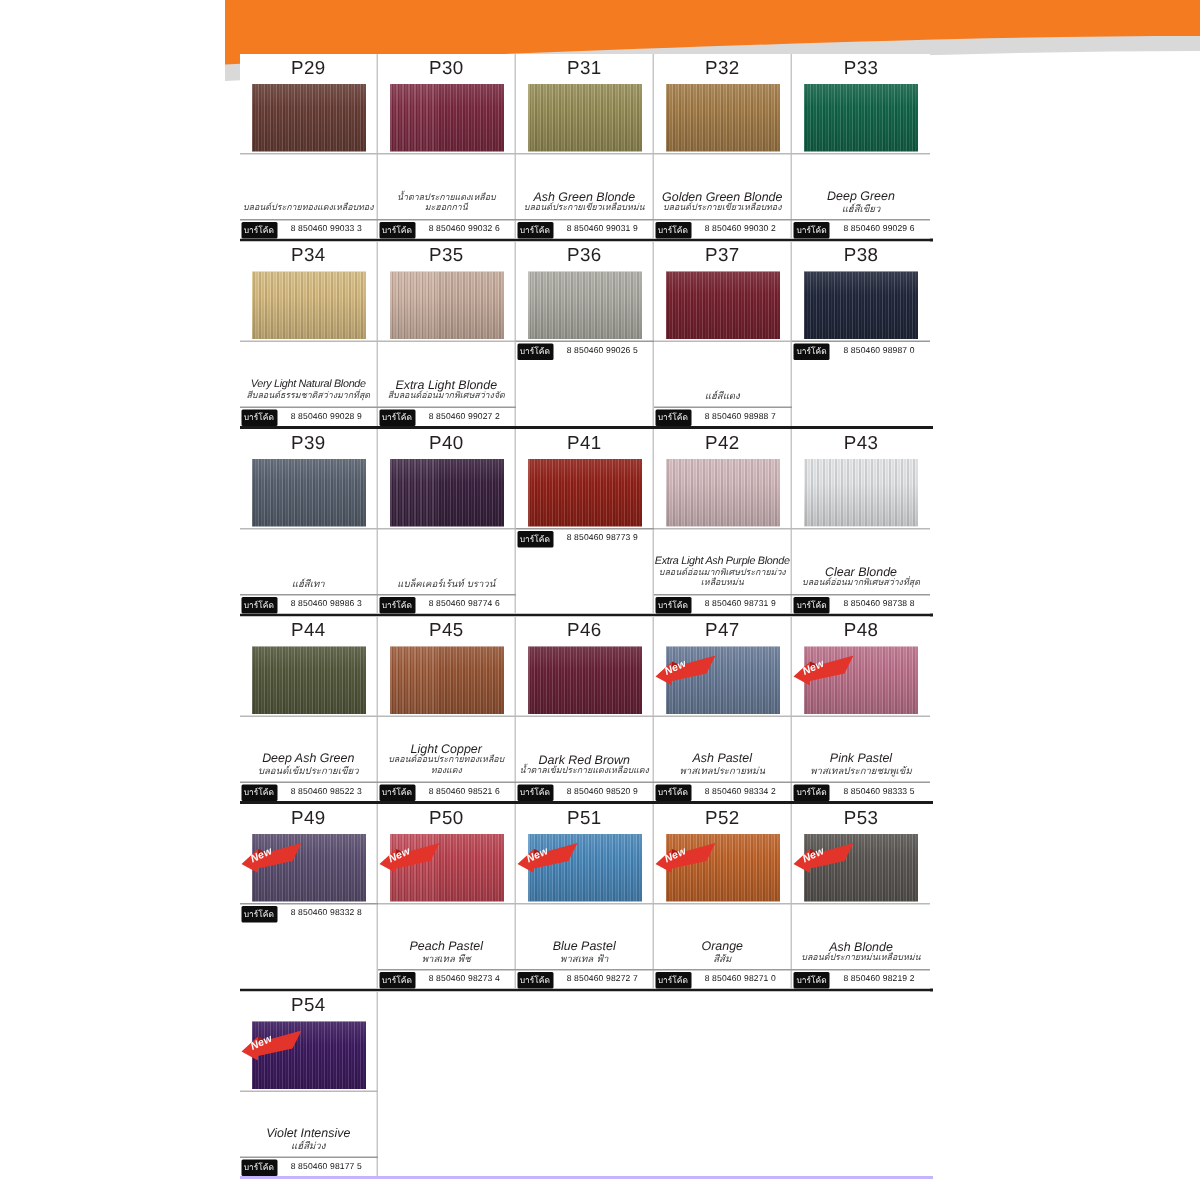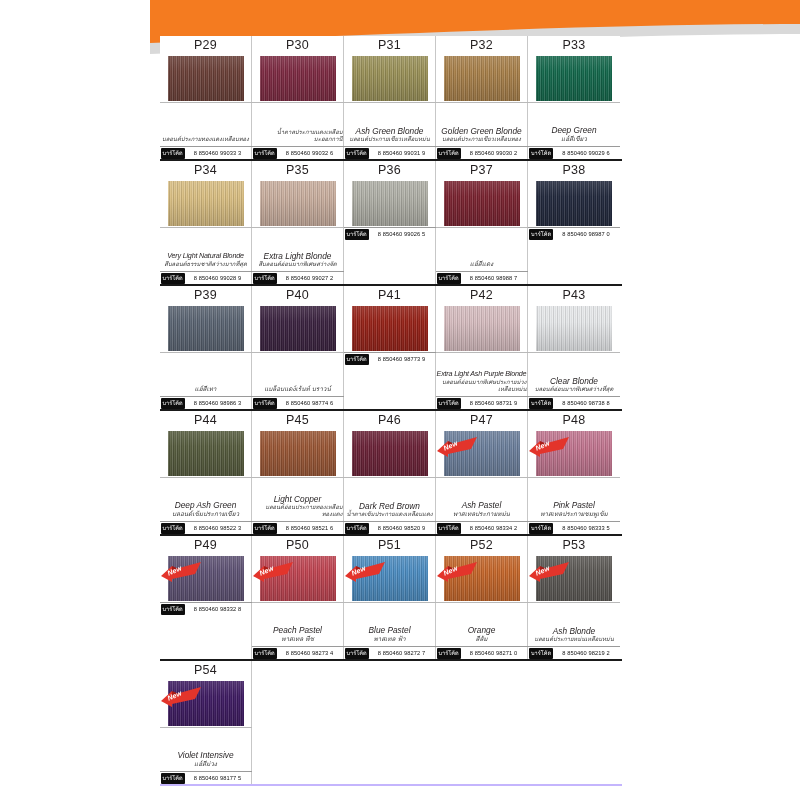--- a/index.html
+++ b/index.html
@@ -63,21 +63,21 @@
     flex:1 1 auto;
     display:flex;flex-direction:column;align-items:center;justify-content:flex-end;
     padding:2px 1px 3px 1px;min-height:44px;font-style:italic;
   }
   .en{
     font-size:8.3px;color:#231f20;text-align:center;line-height:10px;
     font-family:"Liberation Sans",sans-serif;white-space:nowrap;
   }
   .en.narrow{font-size:7.2px;letter-spacing:-.2px;}
   .th{
-    font-size:6.4px;color:#3a3a3a;text-align:right;line-height:8px;
+    font-size:6.4px;color:#3a3a3a;text-align:center;line-height:8px;
     font-family:"DejaVu Sans",sans-serif;
   }
   .th.small{font-size:5.9px;line-height:7.2px;}
   
   .barcode{
     width:92px;box-sizing:border-box;height:13px;
     border-top:1px solid #9a9a9a;
     display:flex;align-items:center;
     padding:1px 1px;
   }
@@ -285,21 +285,21 @@
       </div>
       <div class="cell">
         <div class="code">P40</div>
         <div class="swatchwrap">
           <div class="swatch" style="background: rgb(59, 35, 64);">
             <div class="strands"></div>
             <div class="shade"></div>
           </div>
         </div>
         <div class="names">
-          <div class="th">แบล็อบแดง์เร้นท์ บราวน์</div>
+          <div class="th">แบล็คเคอร์เร้นท์ บราวน์</div>
         </div>
         <div class="barcode">
           <span class="bcbox">บาร์โค้ด</span>
           <span class="bcnum">8 850460 98774 6</span>
         </div>
       </div>
       <div class="cell">
         <div class="code">P41</div>
         <div class="swatchwrap">
           <div class="swatch" style="background: rgb(150, 34, 24);">

